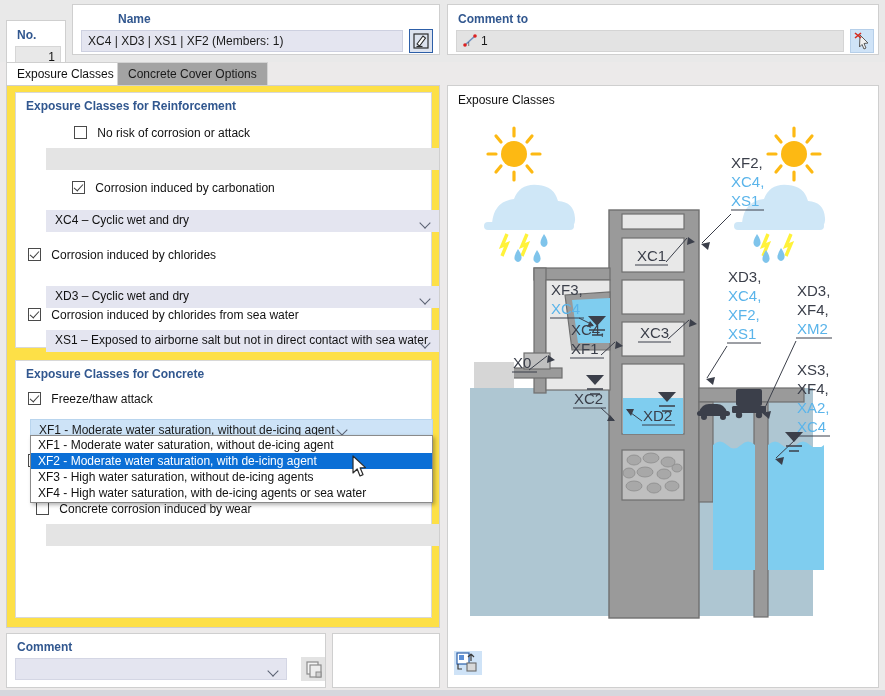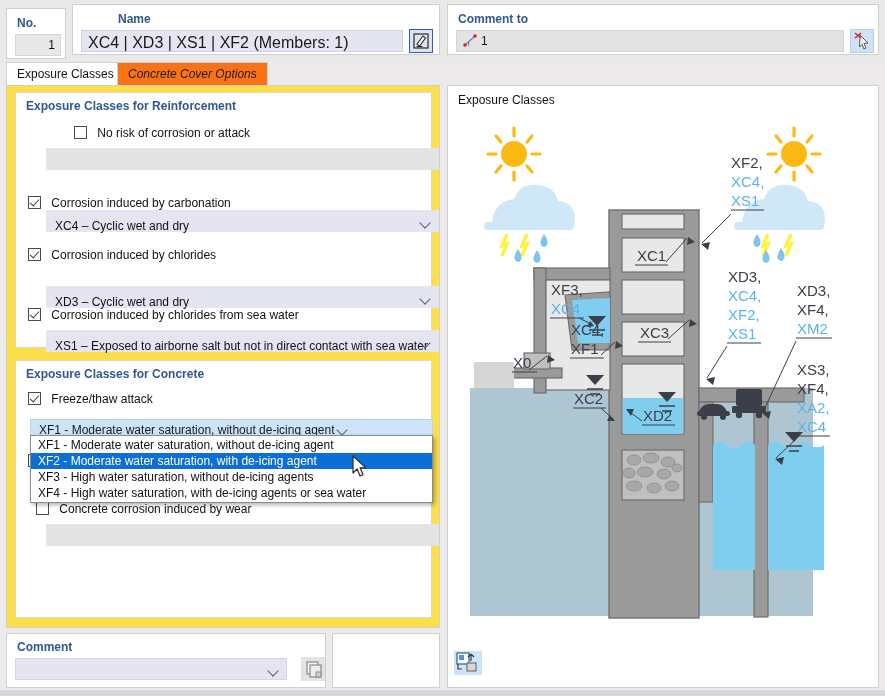--- a/index.html
+++ b/index.html
@@ -8,68 +8,68 @@
     background:#eceaea;
     font-family:"Liberation Sans","DejaVu Sans",sans-serif;
     font-size:12px;color:#1a1a1a;
     overflow:hidden;position:relative;
   }
   .hdr{position:absolute;top:0;left:0;width:885px;height:62px;background:#e9e9e9;}
   .box-white{background:#fff;border:1px solid #cfcfcf;box-sizing:border-box;}
   .legend{color:#31578f;font-weight:bold;font-size:12px;}
 
   
-  #no-box{position:absolute;left:6px;top:8px;width:60px;height:51px;}
+  #no-box{position:absolute;left:6px;top:20px;width:60px;height:51px;}
   #no-label{position:absolute;left:10px;top:7px;}
   #no-field{position:absolute;left:8px;top:25px;width:46px;height:22px;
       background:#e8e8e8;border:1px solid #d6d6d6;box-sizing:border-box;
       text-align:right;padding:3px 5px 0 0;font-size:12px;color:#111;}
 
   #name-box{position:absolute;left:72px;top:4px;width:368px;height:51px;}
   #name-label{position:absolute;left:10px;top:7px;padding-left:35px;}
   #name-field{position:absolute;left:8px;top:25px;width:322px;height:22px;
       background:#e4e5f0;border:1px solid #cdd0e0;box-sizing:border-box;
-      padding:3px 0 1px 6px;font-size:16px;}
+      padding:3px 0 1px 6px;font-size:12px;}
   #name-edit-btn{position:absolute;left:336px;top:24px;width:24px;height:24px;
       background:#dde3ef;border:1px solid #2d5fa8;box-sizing:border-box;}
 
   #assigned-box{position:absolute;left:447px;top:4px;width:432px;height:51px;}
   #assigned-label{position:absolute;left:10px;top:7px;}
   #assigned-field{position:absolute;left:8px;top:25px;width:388px;height:22px;
       background:#e3e3e3;border:1px solid #d4d4d4;box-sizing:border-box;
       padding:3px 0 0 6px;font-size:12px;}
   #assigned-pick-btn{position:absolute;left:402px;top:24px;width:24px;height:24px;
       background:#cfe3f7;border:1px solid #b6cfe9;box-sizing:border-box;}
 
   
   #tabstrip{position:absolute;left:6px;top:62px;width:873px;height:24px;}
   .tab{position:absolute;top:0;height:24px;line-height:23px;padding:0 10px;
       font-size:12px;box-sizing:border-box;cursor:default;}
   .tab.active{background:#ffffff;border:1px solid #cfcfcf;border-bottom:none;color:#111;}
-  .tab.inactive{background:#f97316;border:1px solid #d2d2d2;border-bottom:1px solid #cfcfcf;color:#1a1a1a;font-style:italic;}
+  .tab.inactive{background:#a3a3a3;border:1px solid #d2d2d2;border-bottom:1px solid #cfcfcf;color:#1a1a1a;}
 
   
   #left-panel{position:absolute;left:6px;top:85px;width:434px;height:543px;
       background:#fde047;border:1px solid #cfcfcf;box-sizing:border-box;}
 
   #grp-reinf{position:absolute;left:8px;top:6px;width:417px;height:256px;
       background:#fff;border:1px solid #d8d8d8;box-sizing:border-box;}
   #grp-conc{position:absolute;left:8px;top:274px;width:417px;height:258px;
       background:#fff;border:1px solid #d8d8d8;box-sizing:border-box;}
   .grp-title{position:absolute;left:10px;top:6px;}
 
   .cb-row{position:absolute;left:12px;height:18px;}
   .cb{display:inline-block;width:13px;height:13px;background:#fff;border:1px solid #4a4a4a;
       box-sizing:border-box;vertical-align:-2px;position:relative;}
   .cb.checked:after{content:"";position:absolute;left:3px;top:0px;width:4px;height:8px;
       border:solid #3d3d3d;border-width:0 1.6px 1.6px 0;transform:rotate(42deg);}
   .cb-label{margin-left:7px;font-size:12px;color:#111;}
 
   .combo{position:absolute;left:30px;height:22px;box-sizing:border-box;
-      background:#e4e5f0;border:1px solid transparent;padding:8px 0 0 8px;font-size:12px;color:#111;}
+      background:#e4e5f0;border:1px solid transparent;padding:2px 0 0 8px;font-size:12px;color:#111;}
   .combo.disabled{background:#e4e4e4;}
   .combo .caret{position:absolute;right:9px;top:5px;}
   .caret-g{display:inline-block;width:7px;height:7px;border:solid #5a6172;
       border-width:0 1.4px 1.4px 0;transform:rotate(45deg);}
 
   
   #xf-combo{position:absolute;left:30px;top:419px;width:403px;height:22px;
       background:#cde3f7;border:1px solid #b9d5ee;box-sizing:border-box;
       padding:3px 0 0 8px;font-size:12px;z-index:40;}
   #xf-list{position:absolute;left:30px;top:435px;width:403px;z-index:45;
@@ -158,21 +158,21 @@
     <div class="grp-title legend">Exposure Classes for Reinforcement</div>
 
     <div class="cb-row" style="top:33px;padding-left:46px;">
       <span class="cb"></span>
       <span class="cb-label">No risk of corrosion or attack</span>
     </div>
     <div class="combo disabled" style="top:55px;width:393px;">
       <span></span>
     </div>
 
-    <div class="cb-row" style="top:103px;">
+    <div class="cb-row" style="top:88px;margin-left:44px;">
       <span class="cb checked"></span>
       <span class="cb-label">Corrosion induced by carbonation</span>
     </div>
     <div class="combo" style="top:117px;width:393px;">
       <span>XC4 – Cyclic wet and dry</span>
       <span class="caret"><i class="caret-g"></i></span>
     </div>
 
     <div class="cb-row" style="top:155px;">
       <span class="cb checked"></span>

